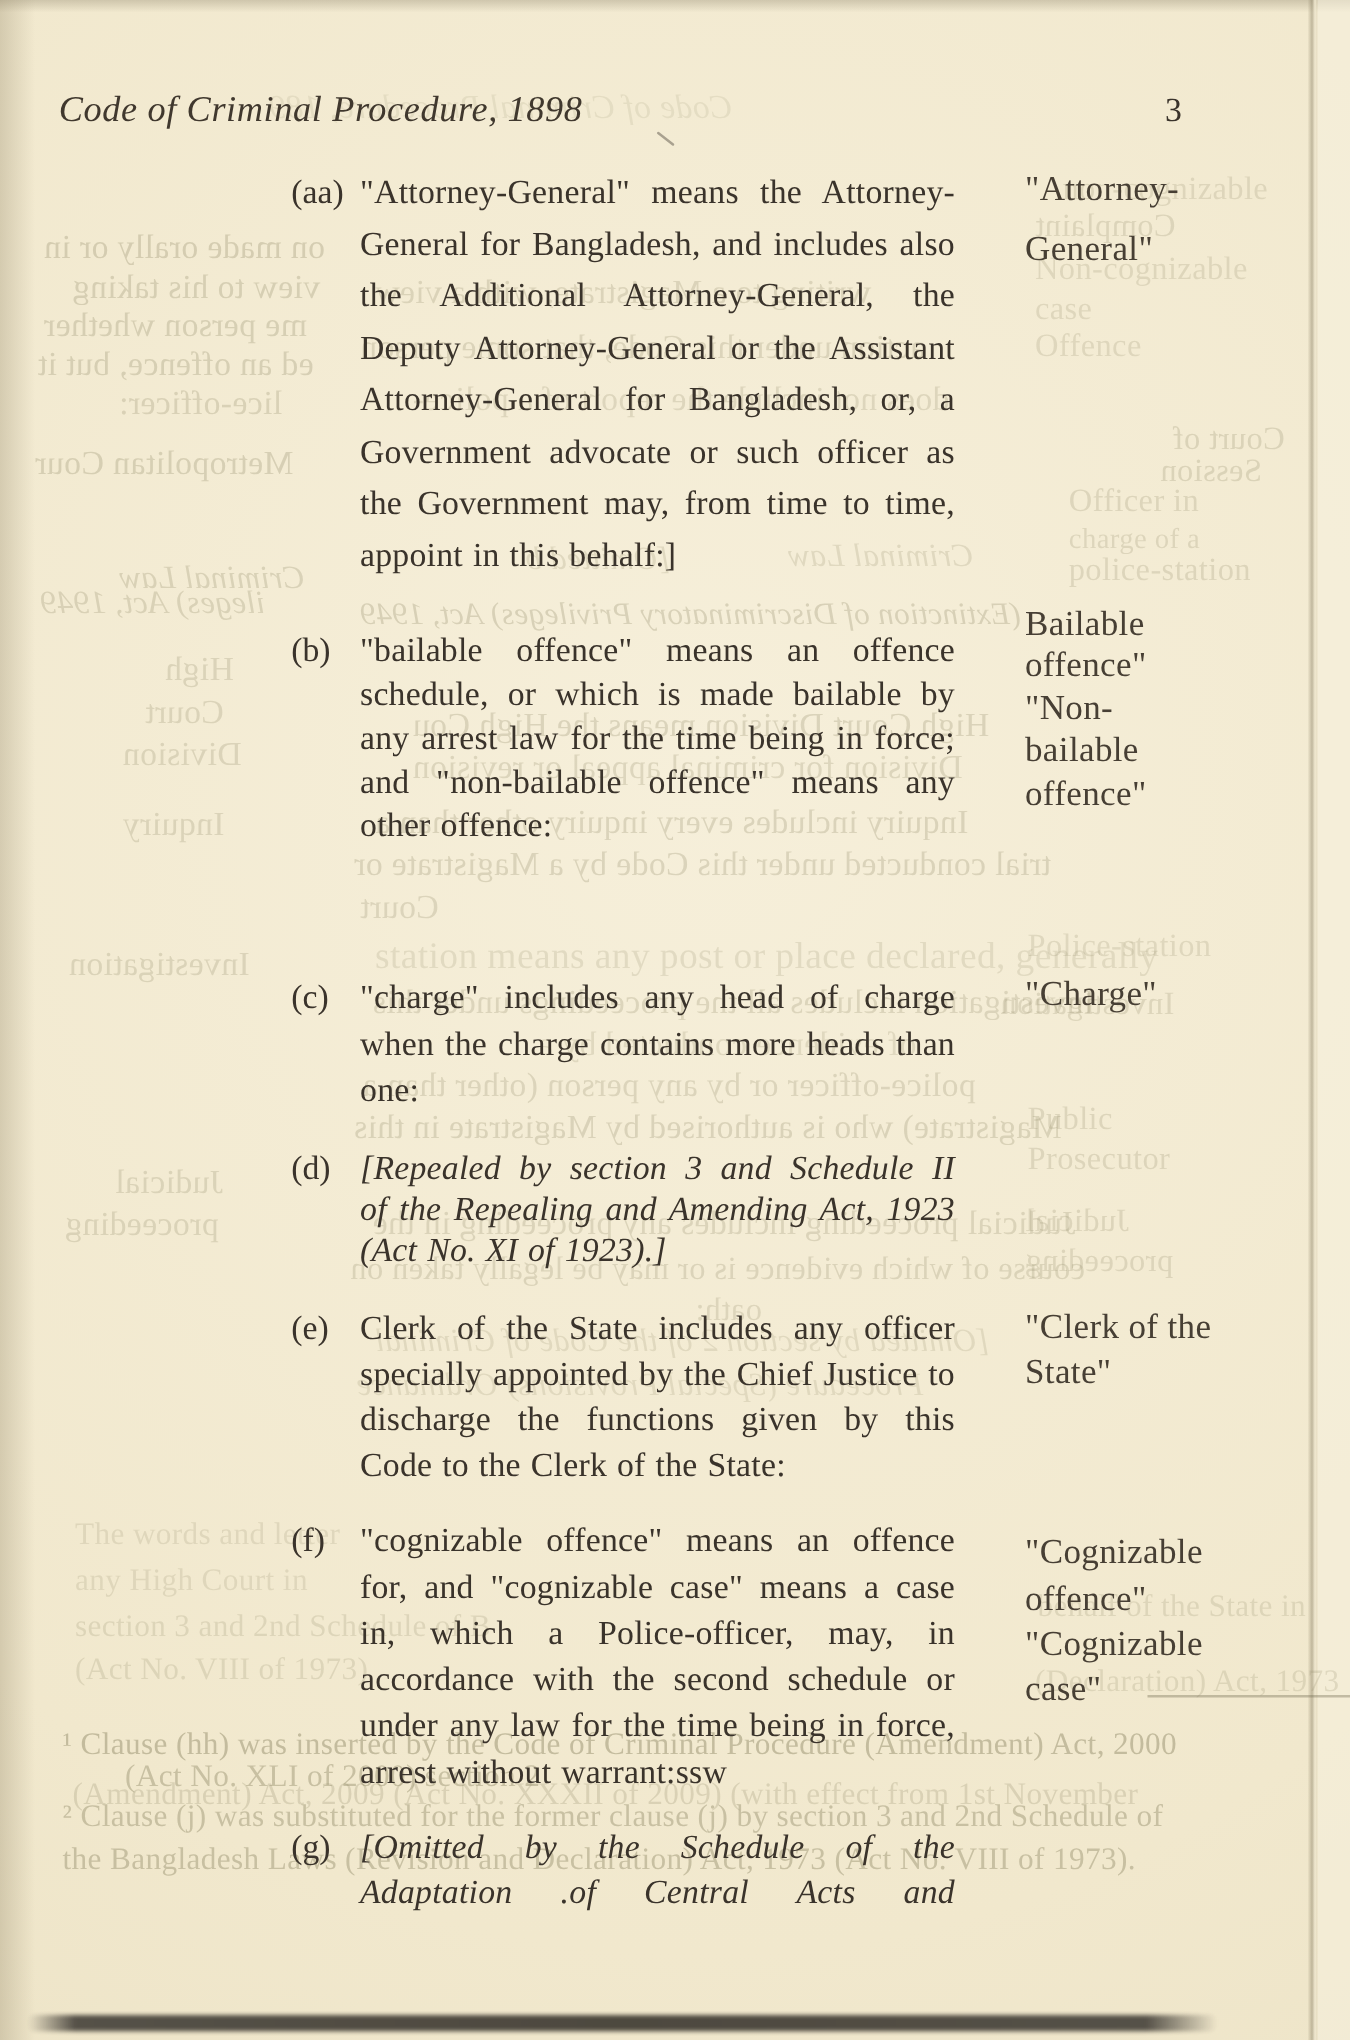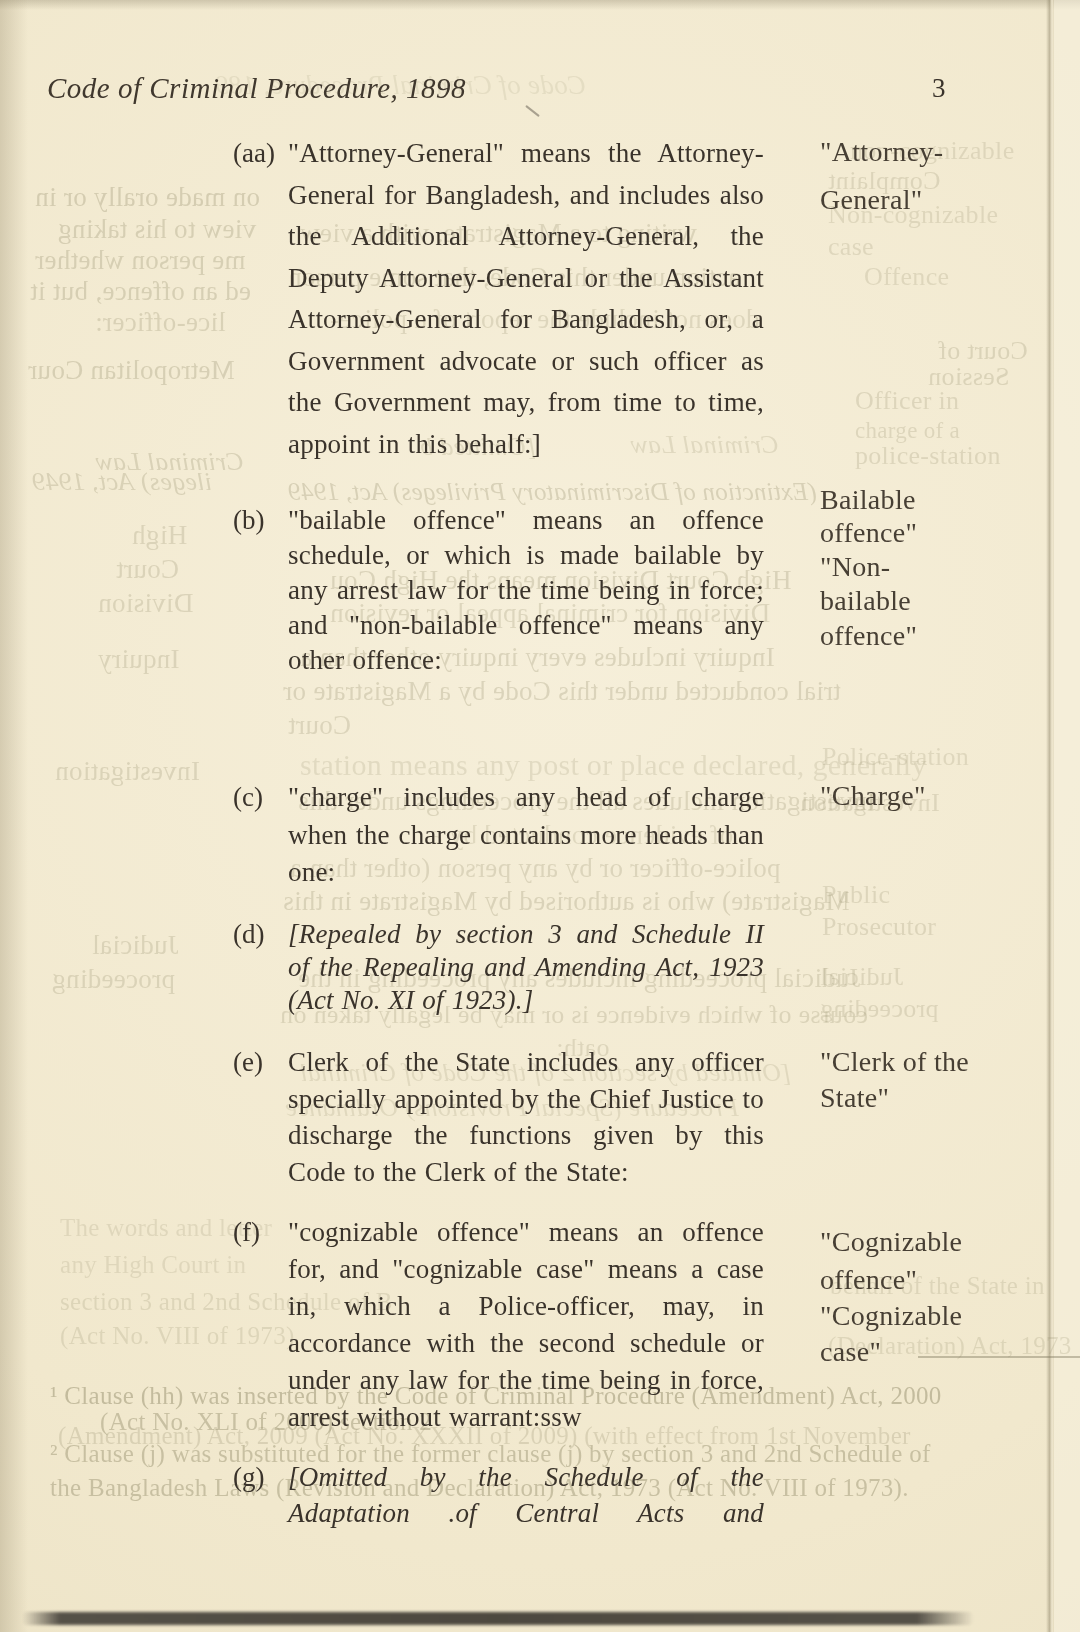--- a/index.html
+++ b/index.html
@@ -94,21 +94,21 @@
       <span class="bleed mirror" style="left: 283px; top: 886px; font-size: 27px; opacity: 0.28;">Magistrate) who is authorised by Magistrate in this</span>
       <span class="bleed mirror" style="left: 298px; top: 963px; font-size: 27px; opacity: 0.26;">Judicial proceeding includes any proceeding in the</span>
       <span class="bleed mirror" style="left: 280px; top: 1000px; font-size: 26px; opacity: 0.26;">course of which evidence is or may be legally taken on</span>
       <span class="bleed mirror" style="left: 556px; top: 1033px; font-size: 26px; opacity: 0.24;">oath:</span>
       <span class="bleed mirror it" style="left: 300px; top: 1058px; font-size: 26px; opacity: 0.2;">[Omitted by section 2 of the Code of Criminal</span>
       <span class="bleed mirror it" style="left: 285px; top: 1093px; font-size: 26px; opacity: 0.2;">Procedure (Special Provisions) Ordinance</span>
       <span class="bleed" style="left: 850px; top: 136px; font-size: 26px; opacity: 0.22;">non-cognizable</span>
       <span class="bleed mirror" style="left: 828px; top: 166px; font-size: 26px; opacity: 0.24;">Complaint</span>
       <span class="bleed" style="left: 828px; top: 200px; font-size: 26px; opacity: 0.22;">Non-cognizable</span>
       <span class="bleed" style="left: 828px; top: 232px; font-size: 26px; opacity: 0.22;">case</span>
-      <span class="bleed" style="left: 864px; top: 262px; font-size: 26px; opacity: 0.22;">Offence</span>
+      <span class="bleed" style="left: 828px; top: 262px; font-size: 26px; opacity: 0.22;">Offence</span>
       <span class="bleed mirror" style="left: 938px; top: 336px; font-size: 26px; opacity: 0.26;">Court of</span>
       <span class="bleed mirror" style="left: 928px; top: 362px; font-size: 26px; opacity: 0.26;">Session</span>
       <span class="bleed" style="left: 855px; top: 386px; font-size: 26px; opacity: 0.24;">Officer in</span>
       <span class="bleed" style="left: 855px; top: 418px; font-size: 23px; opacity: 0.24; font-family: Liberation Serif, serif;">charge of a</span>
       <span class="bleed" style="left: 855px; top: 441px; font-size: 26px; opacity: 0.24;">police-station</span>
       <span class="bleed" style="left: 822px; top: 742px; font-size: 26px; opacity: 0.22;">Police-station</span>
       <span class="bleed mirror" style="left: 800px; top: 788px; font-size: 26px; opacity: 0.24;">Investigation</span>
       <span class="bleed" style="left: 822px; top: 880px; font-size: 26px; opacity: 0.24;">Public</span>
       <span class="bleed" style="left: 822px; top: 912px; font-size: 26px; opacity: 0.24;">Prosecutor</span>
       <span class="bleed mirror" style="left: 820px; top: 962px; font-size: 26px; opacity: 0.24;">Judicial</span>

